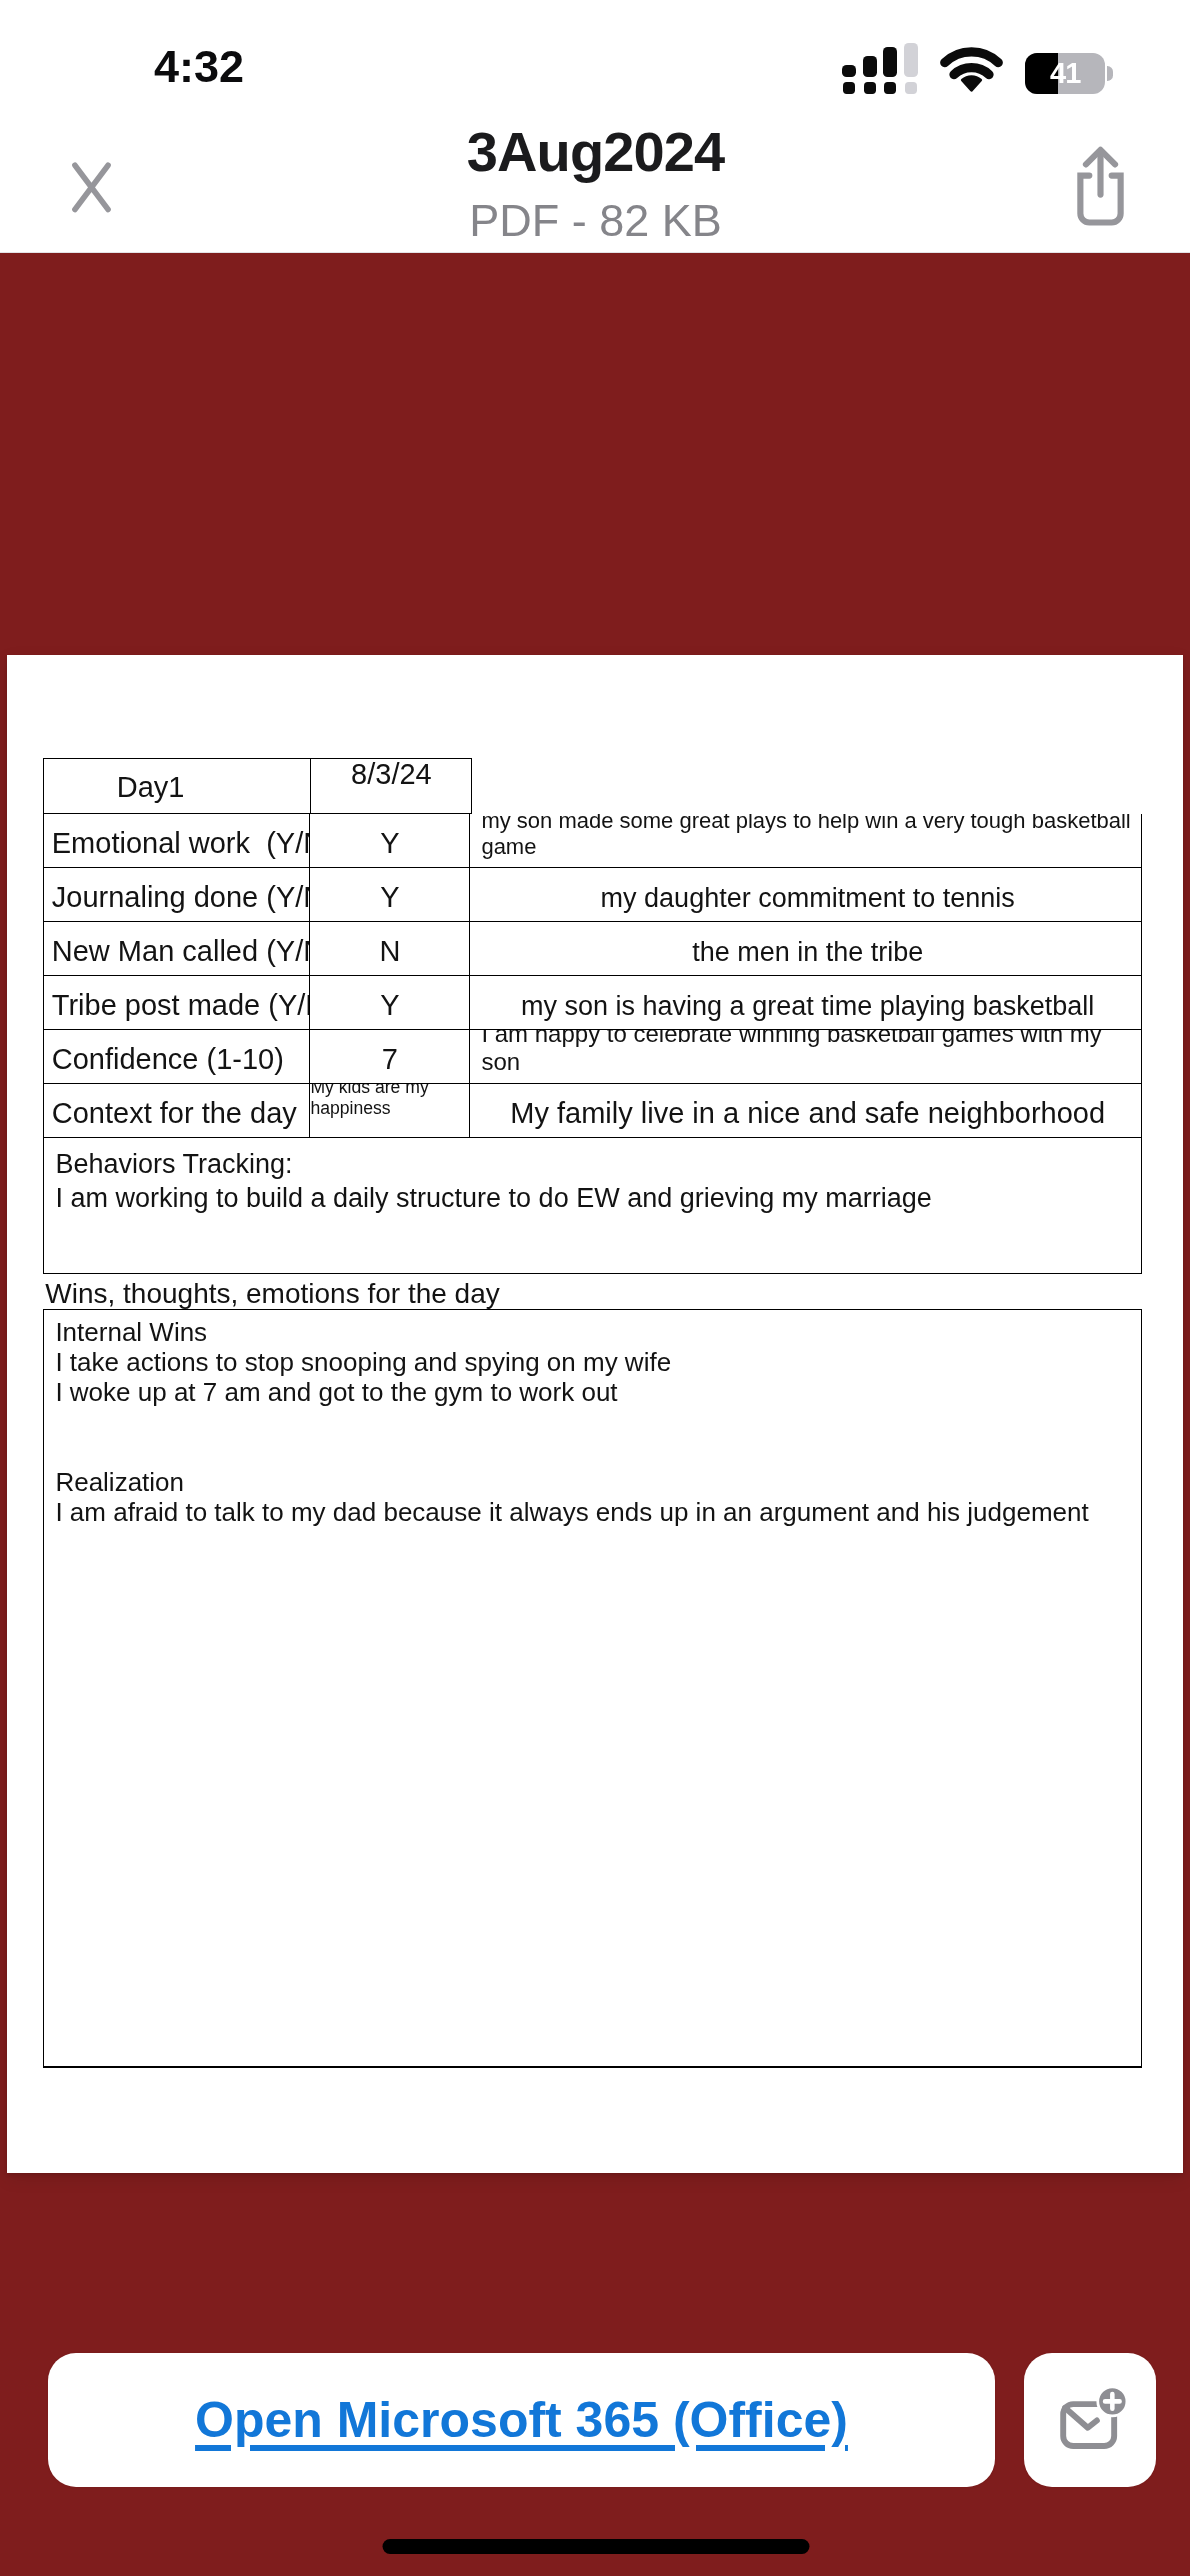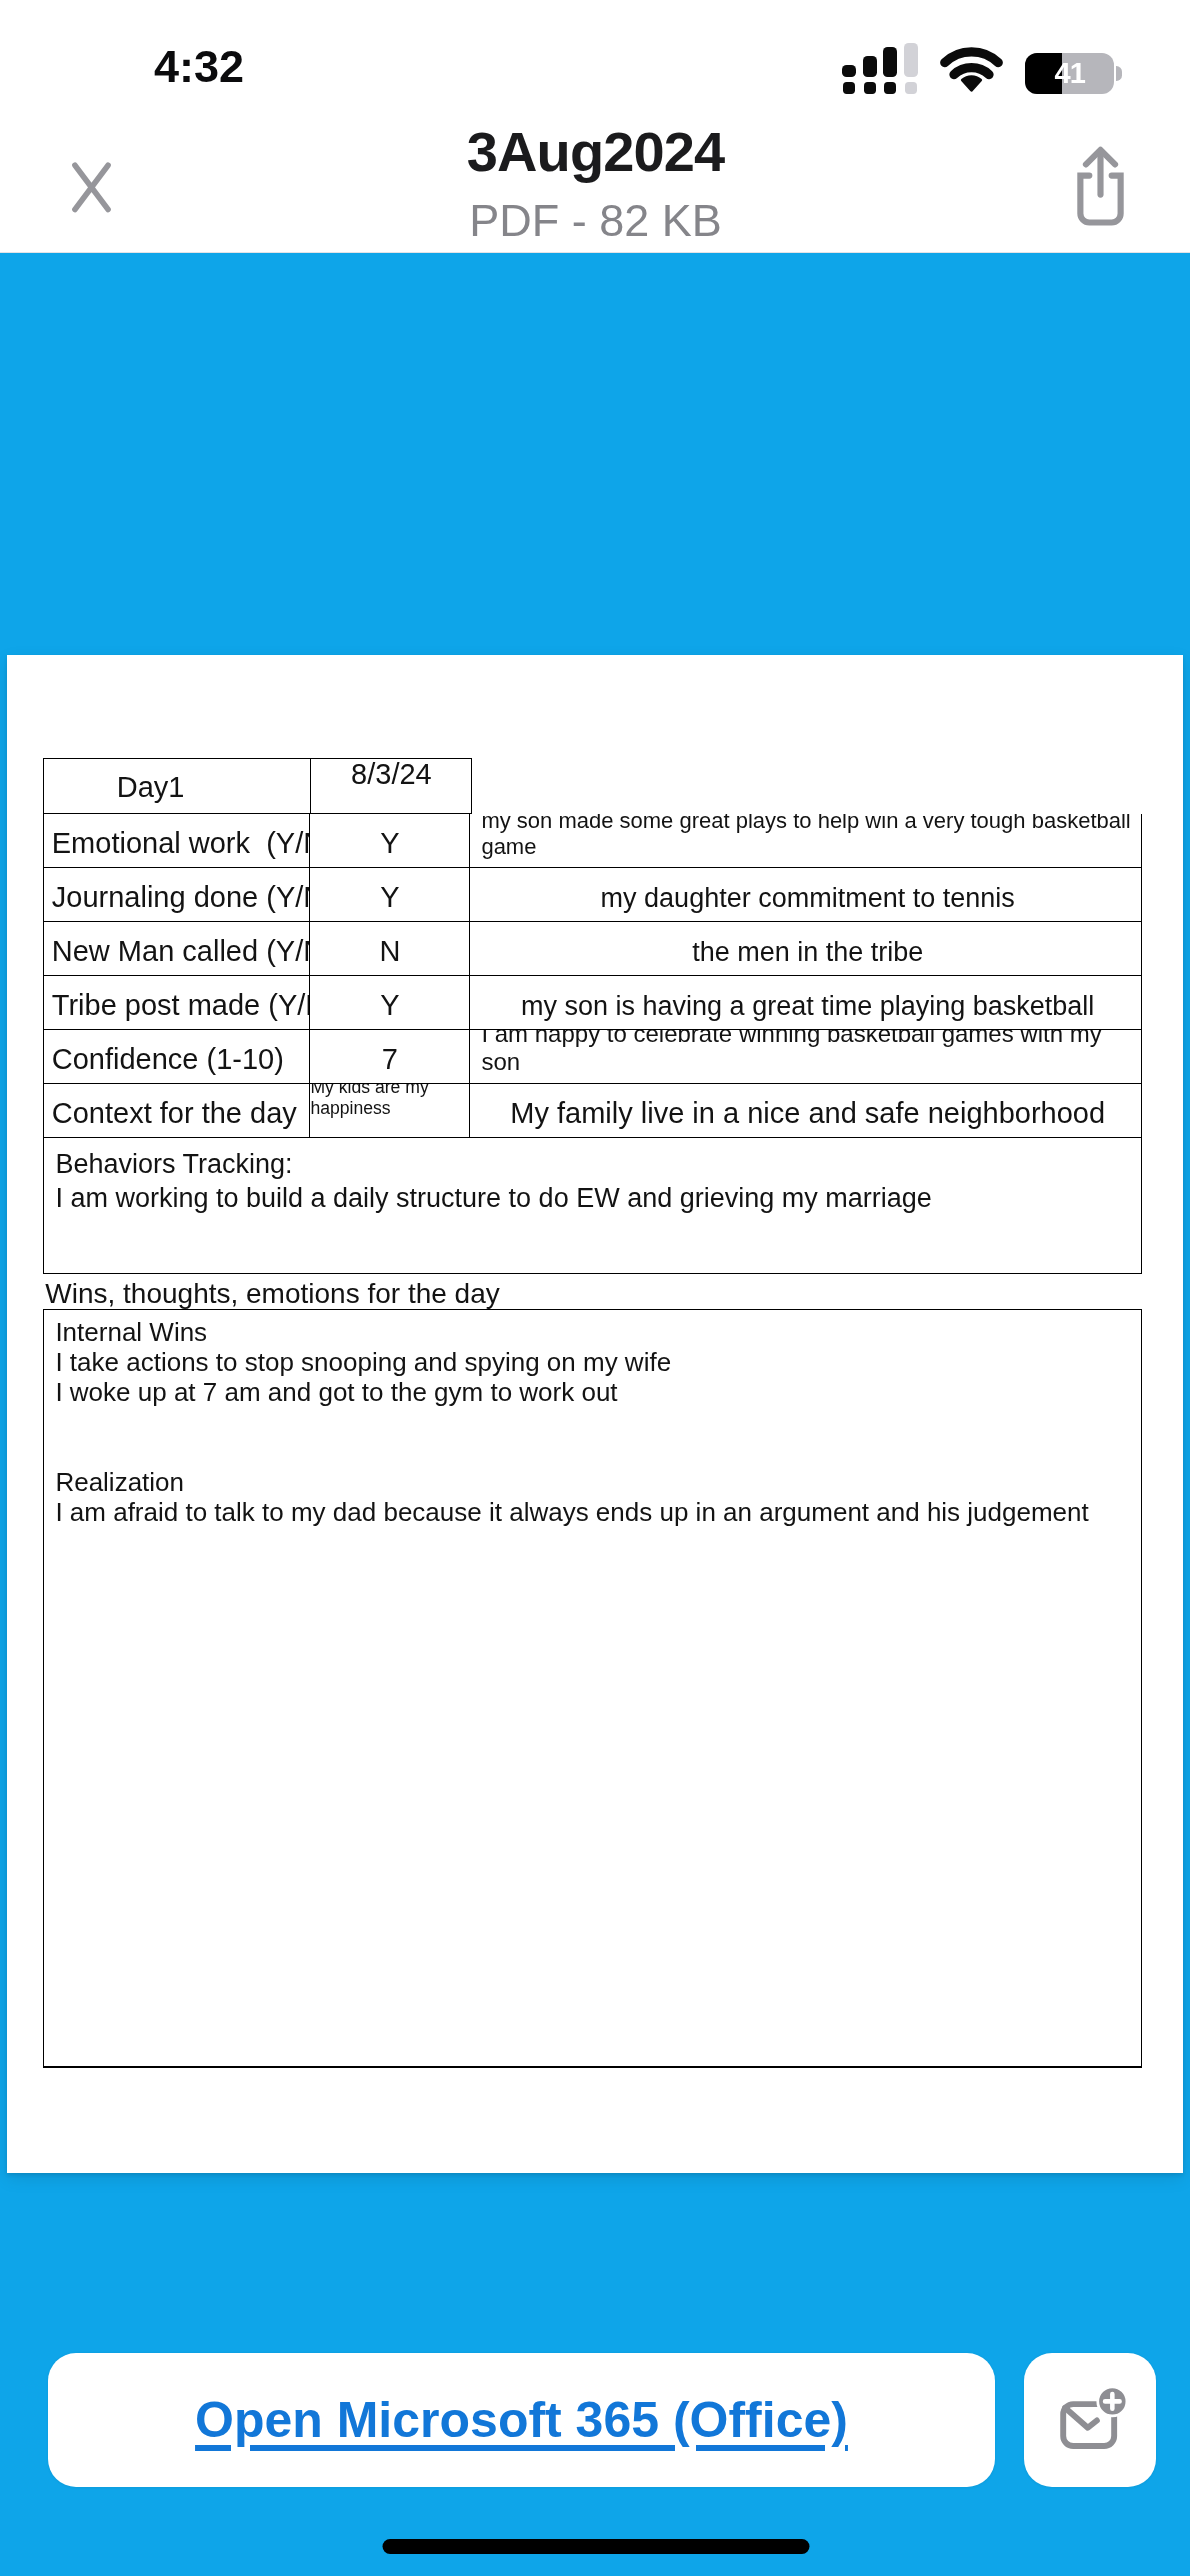--- a/index.html
+++ b/index.html
@@ -1,37 +1,37 @@
 <!DOCTYPE html>
 <html style="font-size:15px"><head>
 <meta charset="utf-8">
 <style>
   * { margin:0; padding:0; box-sizing:border-box; }
   html,body { background:#ddd; }
   .screen {
     position:relative; width:1191px; height:2576px; overflow:hidden;
-    background:#0ea5e9;
+    background:#7f1d1d;
     font-family:"Liberation Sans", sans-serif;
     -webkit-font-smoothing:antialiased;
   }
   
   .chrome-top {
     position:absolute; left:0; top:0; width:1191px; height:253px;
     background:#ffffff; border-bottom:0.9px solid #e3e3e6; z-index:5;
   }
   .time { position:absolute; left:154px; top:41px; font-size:45px; font-weight:bold; color:#0b0b0d; letter-spacing:0; }
   .status-icons { position:absolute; left:842px; top:48px; width:297px; height:46px; display:flex; align-items:flex-end; gap:20.4px; }
   .signal { display:flex; align-items:flex-end; gap:6.5px; height:46px; }
   .sigcol { display:flex; flex-direction:column; justify-content:flex-end; align-items:center; gap:4.6px; }
   .sigbar { width:14px; border-radius:4.6px; background:#0b0b0b; }
   .sigdot { width:12px; height:12px; border-radius:3.7px; background:#0b0b0b; }
   .sig-dim .sigbar, .sig-dim .sigdot { background:#d2d2d7; }
   .wifi { margin-bottom:0.9px; }
   .battery { position:relative; display:flex; align-items:center; margin-bottom:0px; }
-  .batt-body { position:relative; width:89px; height:41px; border-radius:12px; background:#b6b6bb; overflow:hidden; }
+  .batt-body { position:relative; width:80px; height:41px; border-radius:12px; background:#b6b6bb; overflow:hidden; }
   .batt-fill { position:absolute; left:0; top:0; bottom:0; width:41%; background:#000; }
   .batt-num { position:absolute; inset:0; display:flex; align-items:center; justify-content:center; color:#fff; font-weight:bold; font-size:29px; letter-spacing:-0.9px; }
   .batt-cap { width:5.6px; height:15px; margin-left:1.9px; border-radius:0 5.6px 5.6px 0; background:#b6b6bb; }
   .nav-close { position:absolute; left:54px; top:150px; width:74px; height:74px; background:none; border:none; cursor:pointer; }
   .nav-share { position:absolute; left:1059px; top:139px; width:83px; height:93px; background:none; border:none; cursor:pointer; }
   .title-block { position:absolute; left:0; top:119px; width:100%; text-align:center; }
   .doc-title { font-size:56px; font-weight:800; color:#1b1b1d; letter-spacing:-0.9px; }
   .doc-subtitle { margin-top:11px; font-size:45px; font-weight:500; color:#85858a; letter-spacing:0px; }
   
   .pdf-page {

